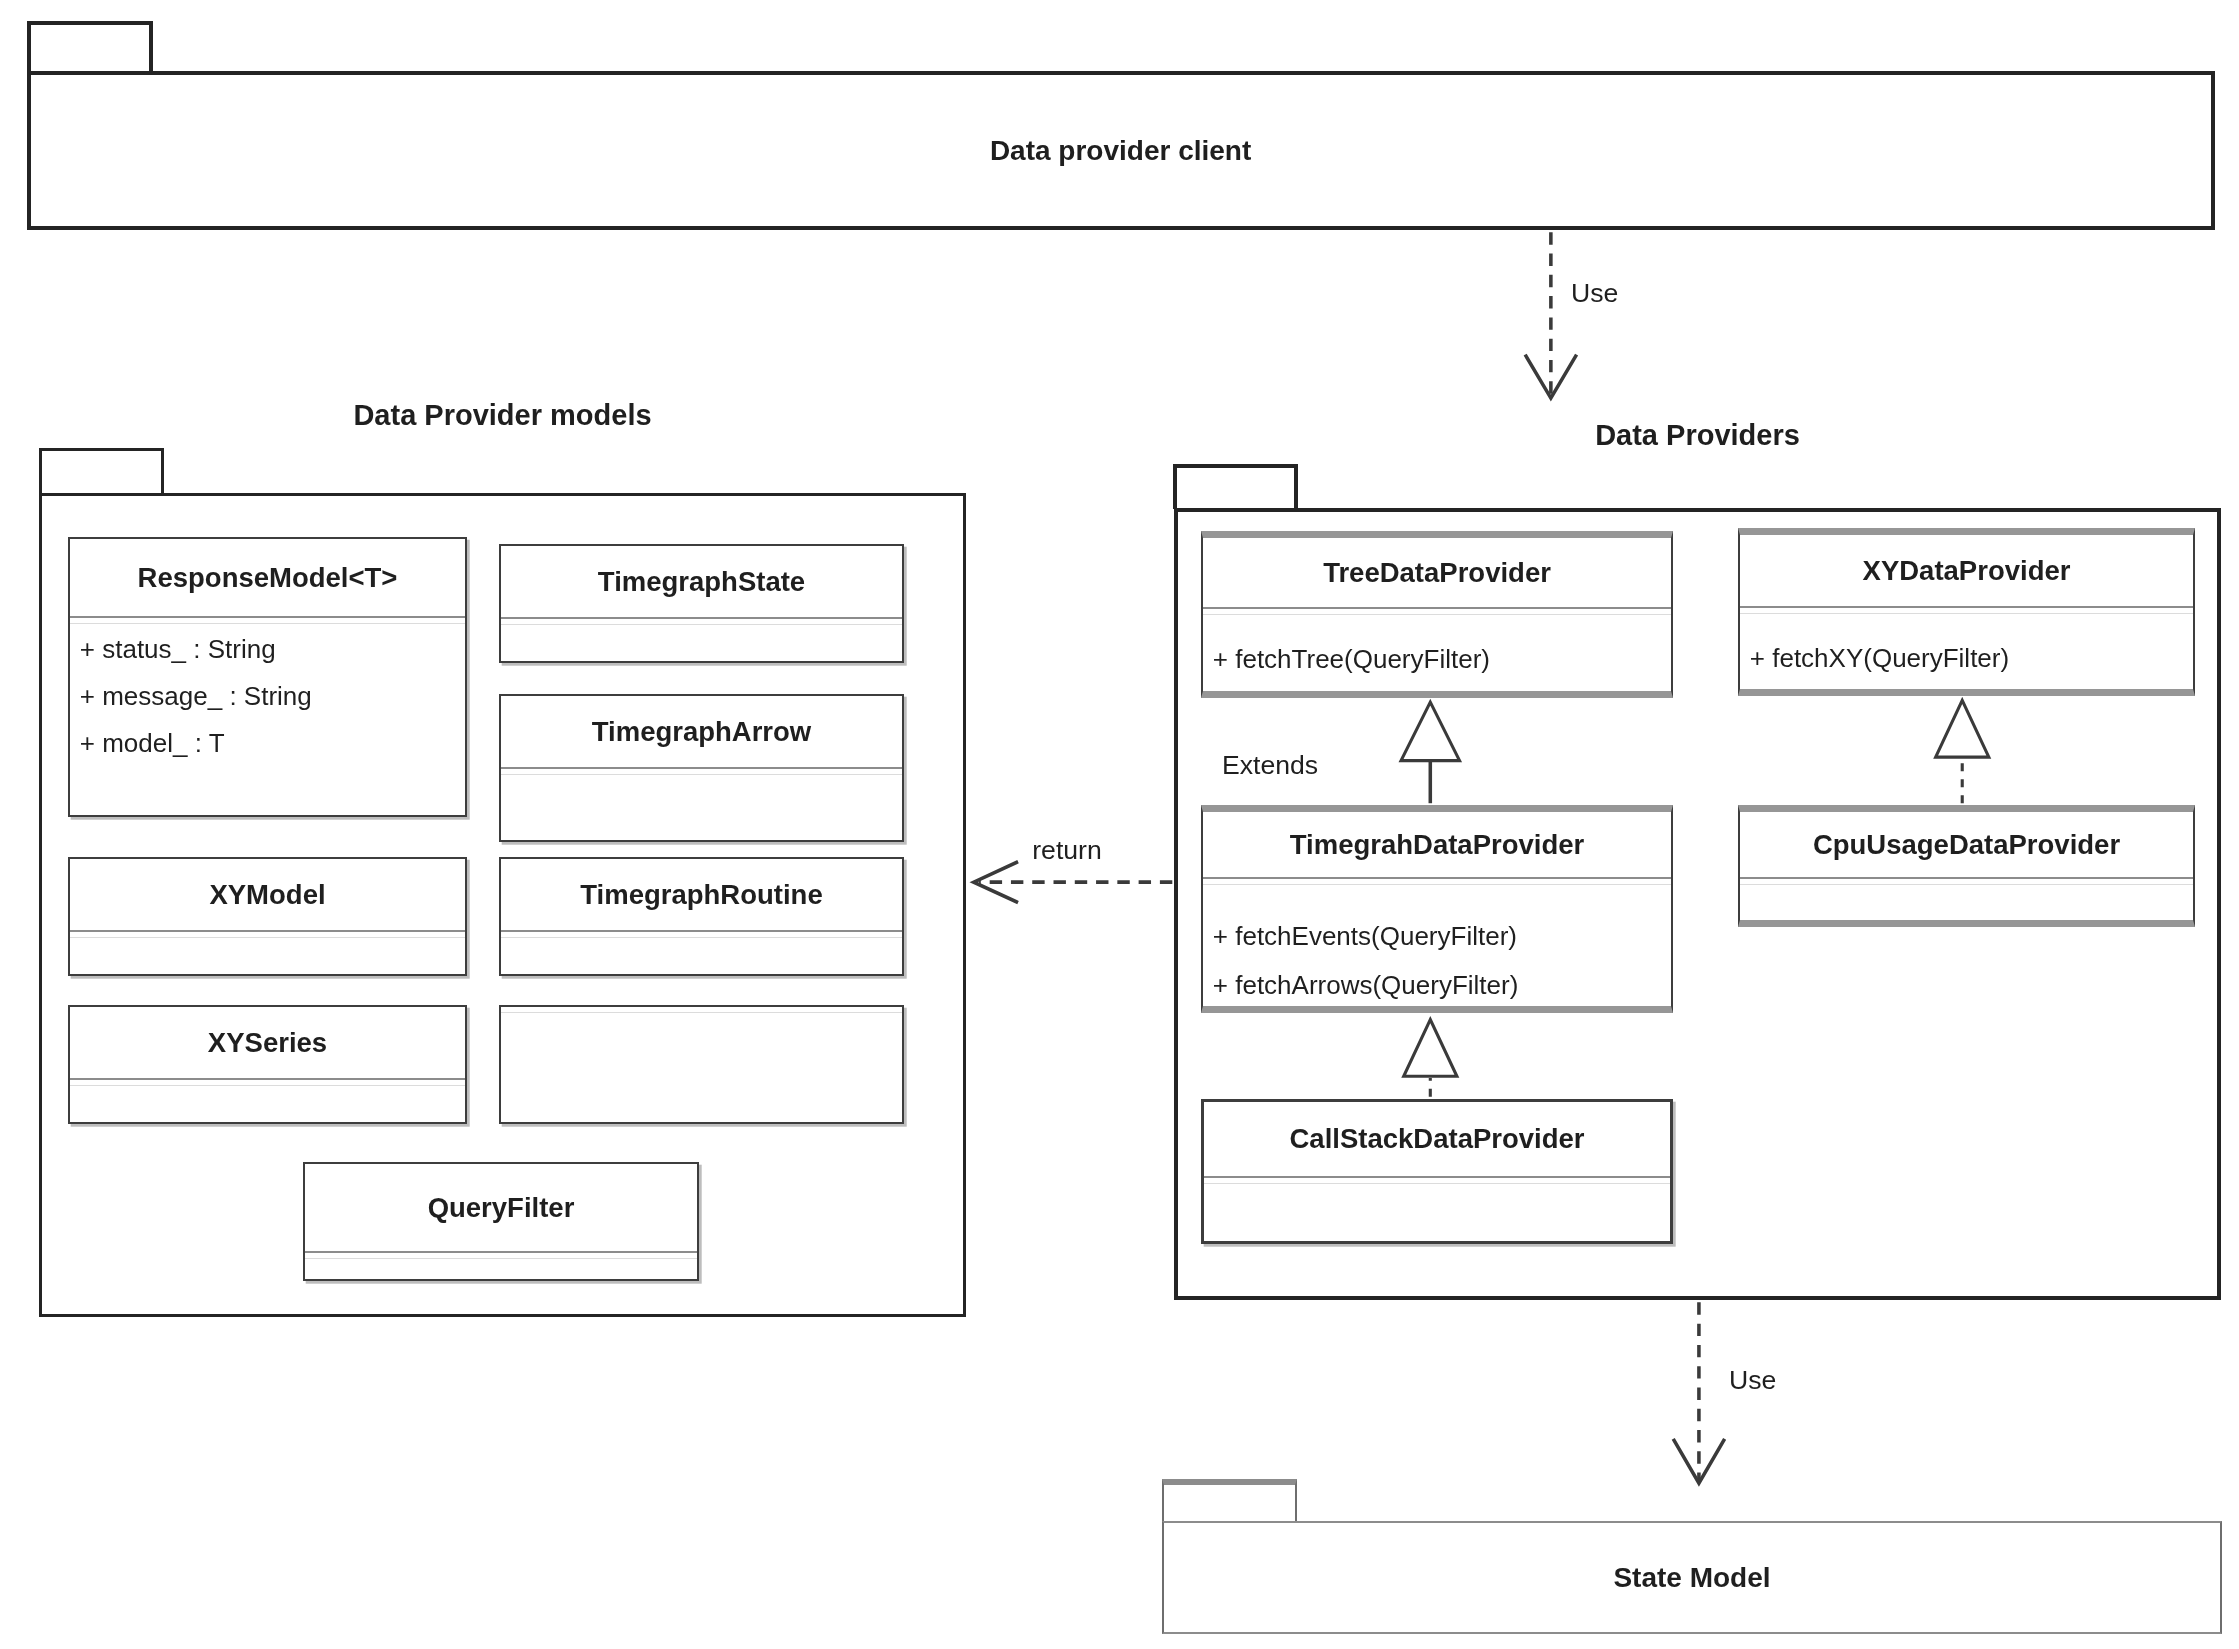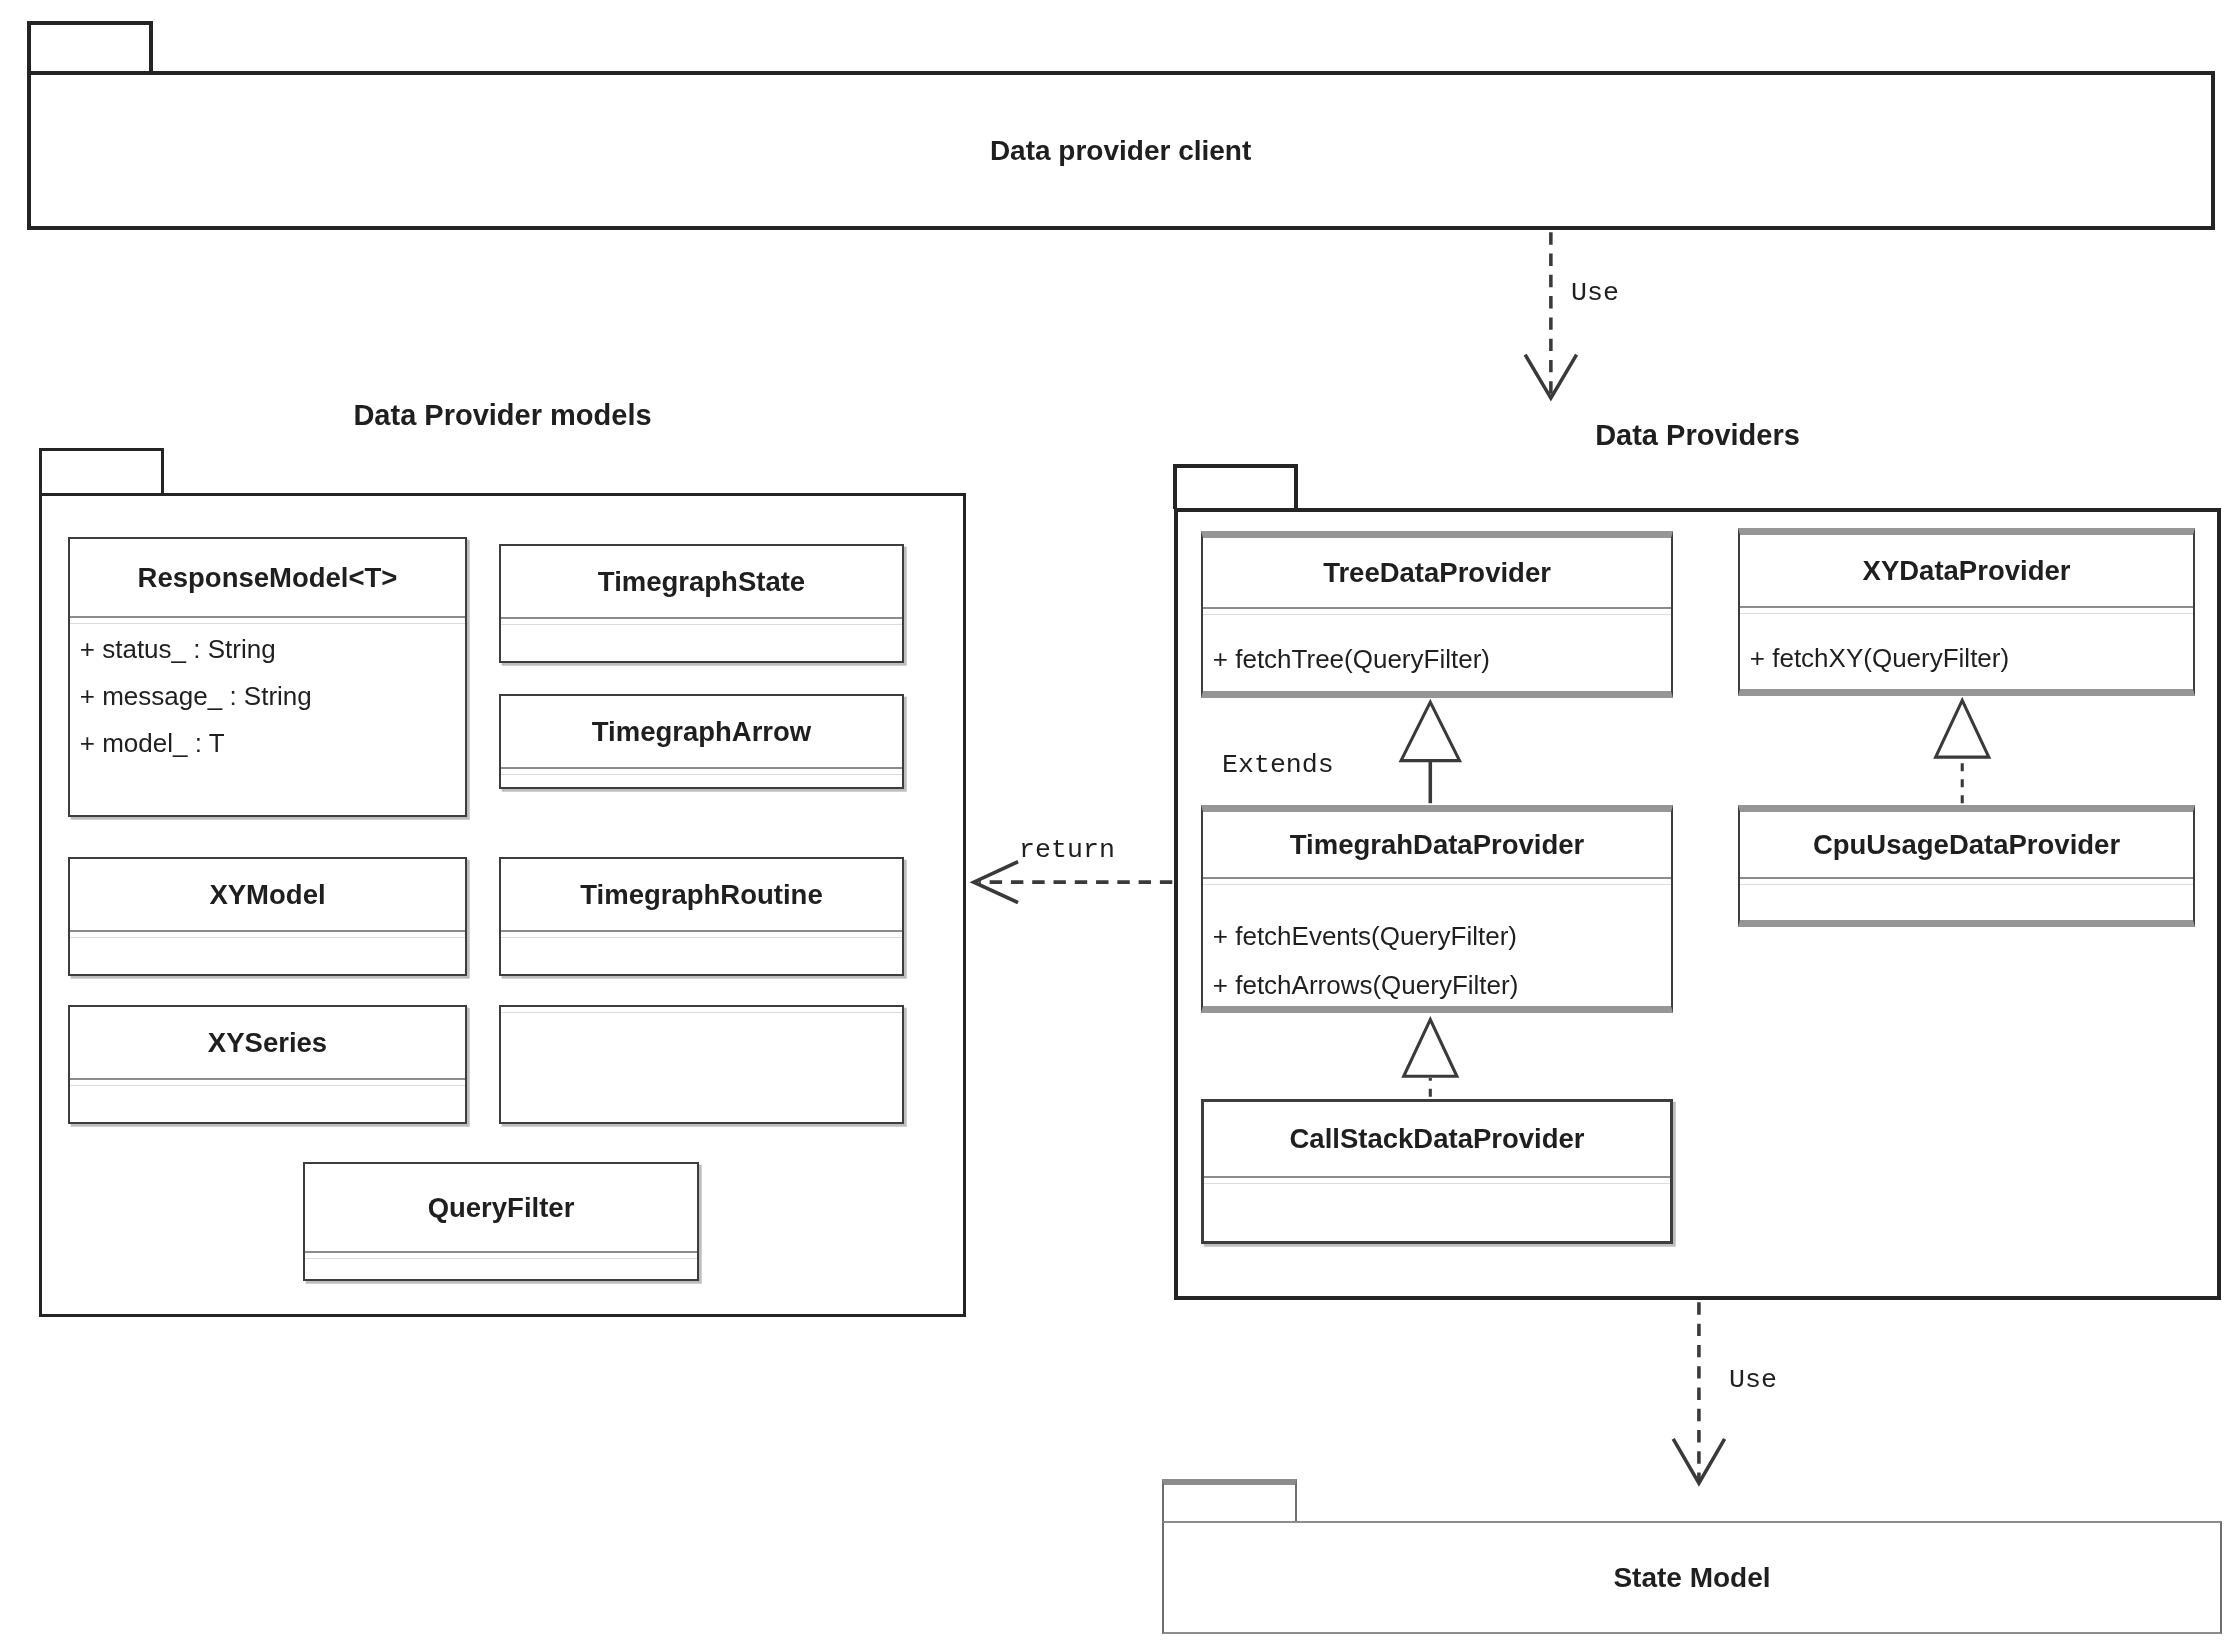--- a/index.html
+++ b/index.html
@@ -22,21 +22,21 @@
         box-shadow:2.7px 2.7px 0 #bdbdbd;z-index:3;}
   .cbox.cap{border-top:7px solid #969696;border-bottom:7px solid #969696;box-shadow:none;}
   .cbox.heavy{border-width:3.5px;}
   .ctitle{display:flex;align-items:center;justify-content:center;font-weight:bold;font-size:27.5px;
           border-bottom:2.7px solid #8c8c8c;box-sizing:border-box;}
   .cbody{border-top:5.3px solid #ffffff;box-shadow:inset 0 0.9px 0 #dcdcdc;box-sizing:border-box;
          font-size:26px;}
   .crow{padding-left:9.8px;white-space:nowrap;margin-top:6px;}
 
   
-  .conn-label{position:absolute;font-size:26.6px;z-index:6;white-space:nowrap;font-family:Liberation Mono, monospace;}
+  .conn-label{position:absolute;font-size:26.6px;z-index:6;white-space:nowrap;}
 
   svg.wires{position:absolute;left:0;top:0;z-index:5;}
 </style>
 </head>
 <body>
 
 <div id="canvas">
 
   <div class="pkg-tab" style="left:26.6px;top:21px;width:126px;height:51px"></div>
   <div class="pkg-body" style="left:26.6px;top:71px;width:2188px;height:159px"></div>
@@ -55,21 +55,21 @@
       <div class="crow">+ message_ : String</div>
       <div class="crow">+ model_ : T</div>
     </div>
   </div>
 
   <div class="cbox" style="left:499px;top:544px;width:405px;height:119px">
     <div class="ctitle" style="height:73px">TimegraphState</div>
     <div class="cbody" style="height:41px"></div>
   </div>
 
-  <div class="cbox" style="left:499px;top:694px;width:405px;height:95px">
+  <div class="cbox" style="left:499px;top:694px;width:405px;height:148px">
     <div class="ctitle" style="height:73px">TimegraphArrow</div>
     <div class="cbody" style="height:41px"></div>
   </div>
 
   <div class="cbox" style="left:68px;top:857px;width:399px;height:119px">
     <div class="ctitle" style="height:73px">XYModel</div>
     <div class="cbody" style="height:41px"></div>
   </div>
 
   <div class="cbox" style="left:499px;top:857px;width:405px;height:119px">

